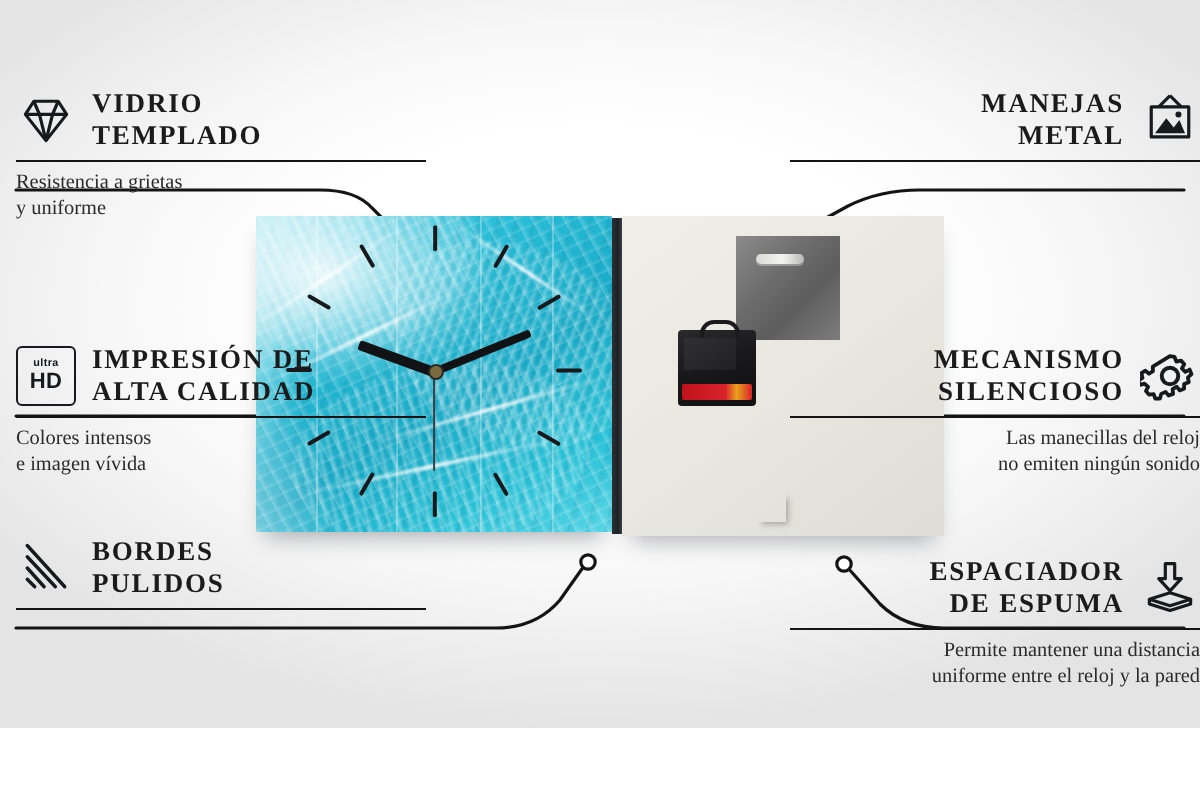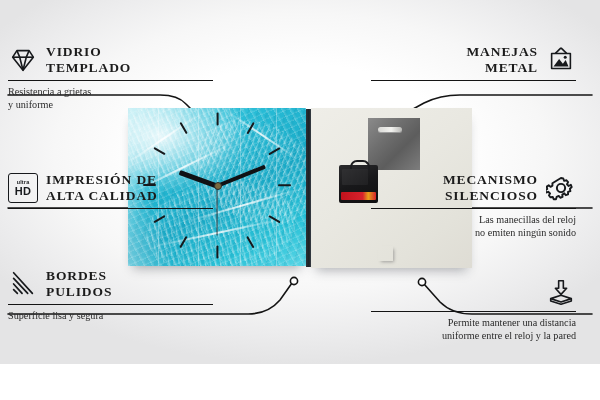--- a/index.html
+++ b/index.html
@@ -29,21 +29,21 @@
     width: 600px; height: 400px;
     pointer-events: none;
   }
 
   
   .feature {
     position: absolute;
     width: 205px;
   }
   .feature.left  { left: 8px;  text-align: left; }
-  .feature.right { right: 24px; text-align: right; }
+  .feature.right { right: 0; text-align: right; }
 
   .fhead {
     display: flex;
     align-items: center;
     gap: 8px;
   }
   .feature.left .fhead  { justify-content: flex-start; }
   .feature.right .fhead { justify-content: flex-end; }
 
   .ficon {
@@ -376,39 +376,40 @@
       <span class="ficon">
         <span class="hd-box">
           <span class="hd-top">ultra</span>
           <span class="hd-bot">HD</span>
         </span>
       </span>
       <span class="ftitle">IMPRESIÓN DE
 ALTA CALIDAD</span>
     </div>
     <div class="frule"></div>
+    <div class="fdesc">Colores intensos
+e imagen vívida</div>
   </div>
 
   <div class="feature left" id="feat-bordes">
     <div class="fhead">
       <span class="ficon">
         <svg viewBox="0 0 32 32">
             <g stroke="#17191c" stroke-width="1.8" stroke-linecap="round">
           <path d="M6 4 L26 26"></path>
               <path d="M6 10 L21 26"></path>
               <path d="M6 16 L15 26"></path>
               <path d="M6 22 L10 26"></path>
         </g>
           </svg>
       </span>
       <span class="ftitle">BORDES
 PULIDOS</span>
     </div>
     <div class="frule"></div>
-    <div class="fdesc">Superficie lisa y segura</div>
   </div>
 
   <div class="feature right" id="feat-manejas">
     <div class="fhead">
       <span class="ftitle">MANEJAS
 METAL</span>
       <span class="ficon">
         <svg viewBox="0 0 32 32">
             <g fill="none" stroke="#17191c" stroke-width="1.7" stroke-linejoin="round">
           <path d="M16 3 L10 9"></path>
@@ -436,20 +437,22 @@
           </svg>
       </span>
     </div>
     <div class="frule"></div>
     <div class="fdesc">Las manecillas del reloj
 no emiten ningún sonido</div>
   </div>
 
   <div class="feature right" id="feat-espaciador">
     <div class="fhead">
+      <span class="ftitle">ESPACIADOR
+DE ESPUMA</span>
       <span class="ficon">
         <svg viewBox="0 0 32 32">
             <g fill="none" stroke="#17191c" stroke-width="1.7" stroke-linejoin="round">
           <path d="M13.5 3 L18.5 3 L18.5 11 L22 11 L16 17.5 L10 11 L13.5 11 Z"></path>
           <path d="M16 18.5 L27 22 L16 25.5 L5 22 Z"></path>
           <path d="M5 22 L5 24.5 L16 28 L27 24.5 L27 22"></path>
         </g>
           </svg>
       </span>
     </div>

